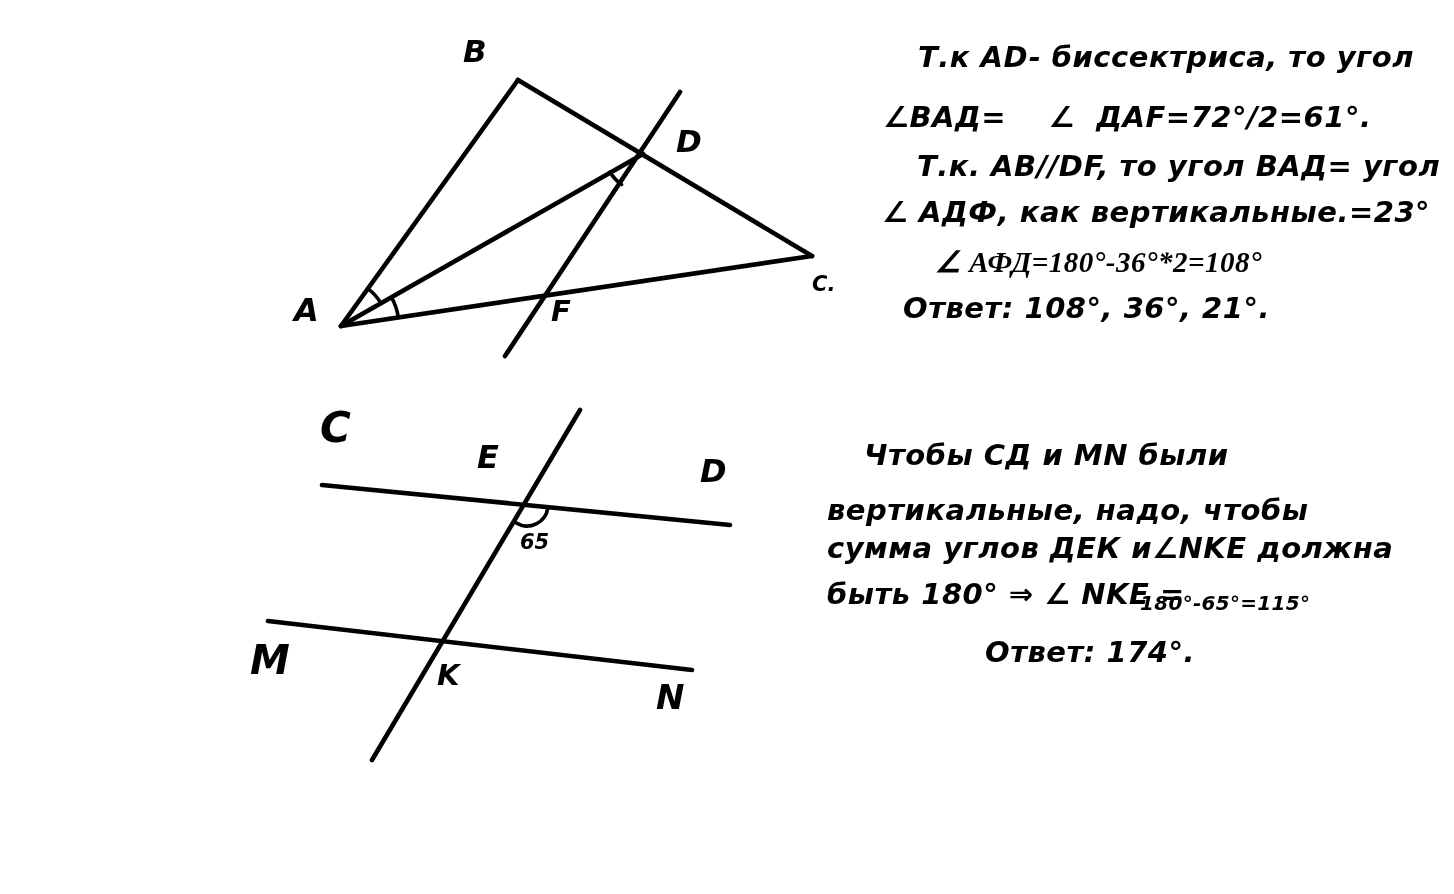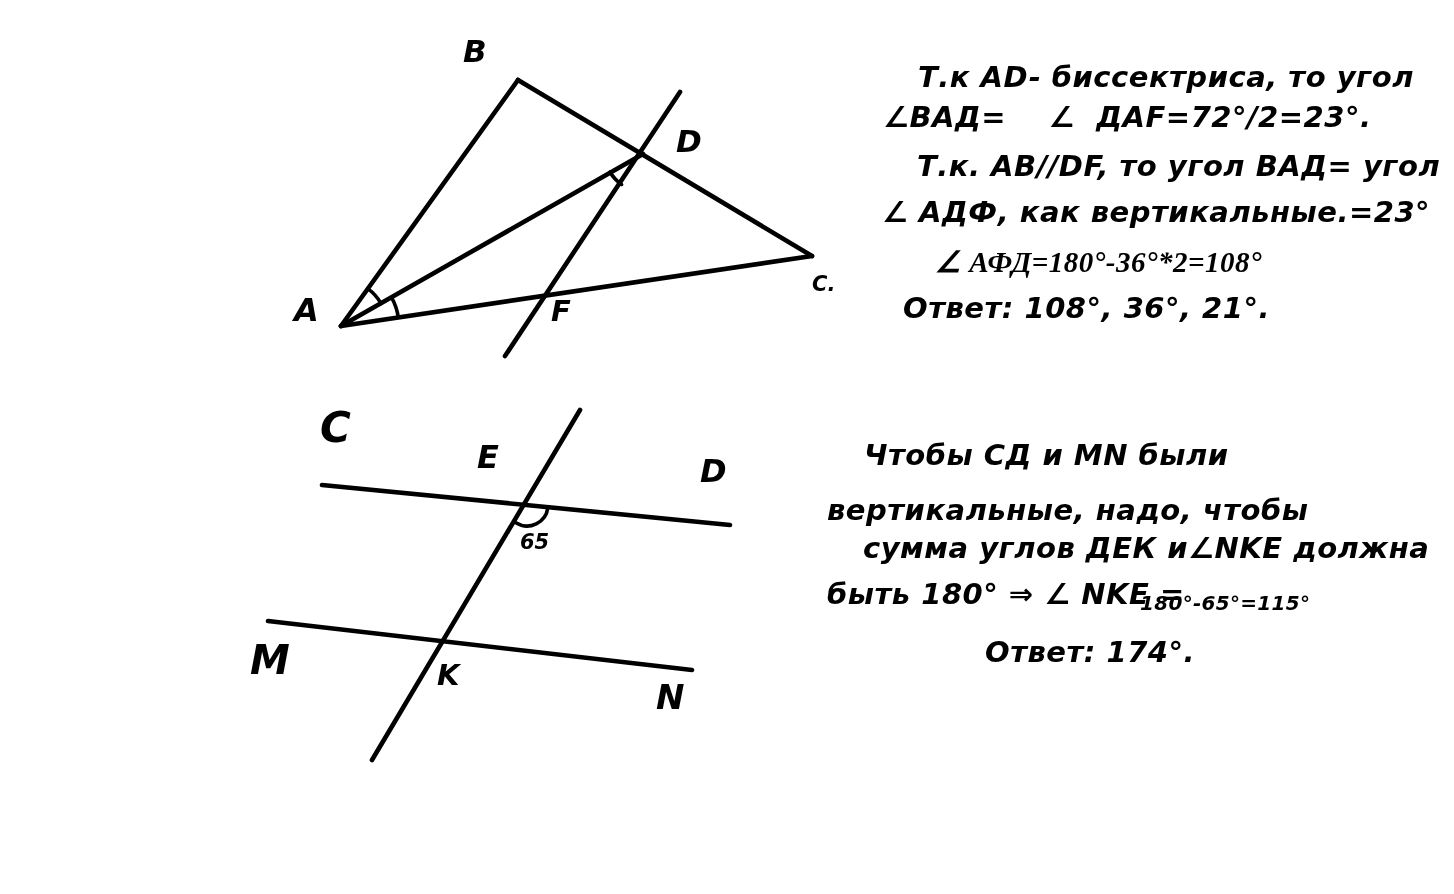--- a/index.html
+++ b/index.html
@@ -78,30 +78,30 @@
 
   <span class="lbl" style="left:320px; top:407px; font-size:42px;">C</span>
   <span class="lbl" style="left:477px; top:441px; font-size:32px;">E</span>
   <span class="lbl" style="left:700px; top:455px; font-size:32px;">D</span>
   <span class="lbl" style="left:520px; top:532px; font-size:21px; font-weight:bold;">65</span>
   <span class="lbl" style="left:250px; top:640px; font-size:40px;">M</span>
   <span class="lbl" style="left:437px; top:661px; font-size:29px;">K</span>
   <span class="lbl" style="left:656px; top:680px; font-size:34px;">N</span>
 
   <div>
-    <div class="hand-line" style="left:918px; top:60px;">Т.к AD- биссектриса, то угол</div>
-    <div class="hand-line" style="left:883px; top:100px;">∠ВАД=    ∠  ДАF=72°/2=23°.</div>
+    <div class="hand-line" style="left:918px; top:40px;">Т.к AD- биссектриса, то угол</div>
+    <div class="hand-line" style="left:883px; top:100px;">∠ВАД=    ∠  ДАF=72°/2=61°.</div>
     <div class="hand-line" style="left:917px; top:149px;font-style:italic;">Т.к. АВ//DF, то угол ВАД= угол</div>
     <div class="hand-line" style="left:882px; top:195px;">∠ АДФ, как вертикальные.=23°</div>
     <div class="hand-line" style="left:935px; top:245px;font-family:Liberation Serif, serif;">∠ АФД=180°-36°*2=108°</div>
     <div class="hand-line" style="left:903px; top:291px;">Ответ: 108°, 36°, 21°.</div>
   </div>
 
   <div>
     <div class="hand-line" style="left:828px; top:438px;margin-left:36px;">Чтобы СД и MN были</div>
     <div class="hand-line" style="left:827px; top:485px;margin-top:8px;">вертикальные, надо, чтобы</div>
-    <div class="hand-line" style="left:827px; top:531px;margin-left:36px;">сумма углов ДЕК и∠NKE должна</div>
+    <div class="hand-line" style="left:827px; top:531px;">сумма углов ДЕК и∠NKE должна</div>
     <div class="hand-line" style="left:827px; top:577px;">быть 180° ⇒ ∠ NKE =</div>
     <div class="hand-line hand-small" style="left:1140px; top:590px;">180°-65°=115°</div>
     <div class="hand-line" style="left:985px; top:635px;">Ответ: 174°.</div>
   </div>
 
 </div>
 
 </body></html>

